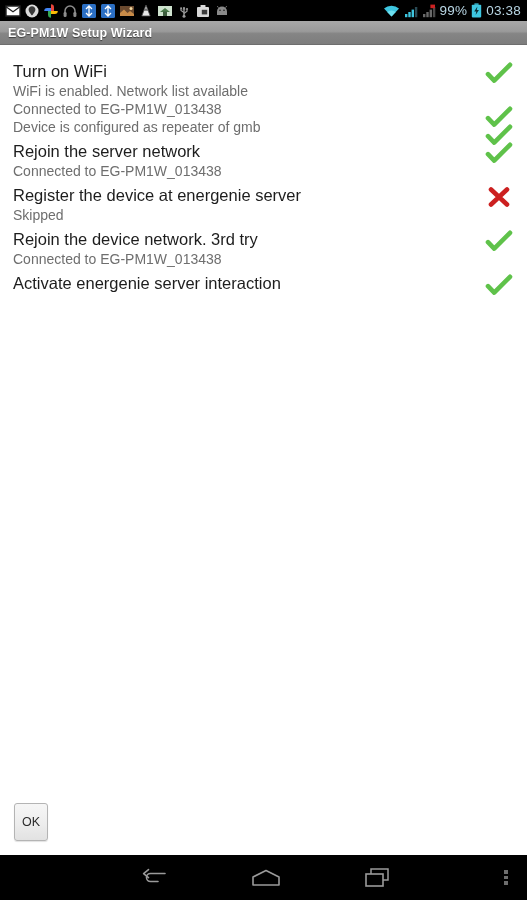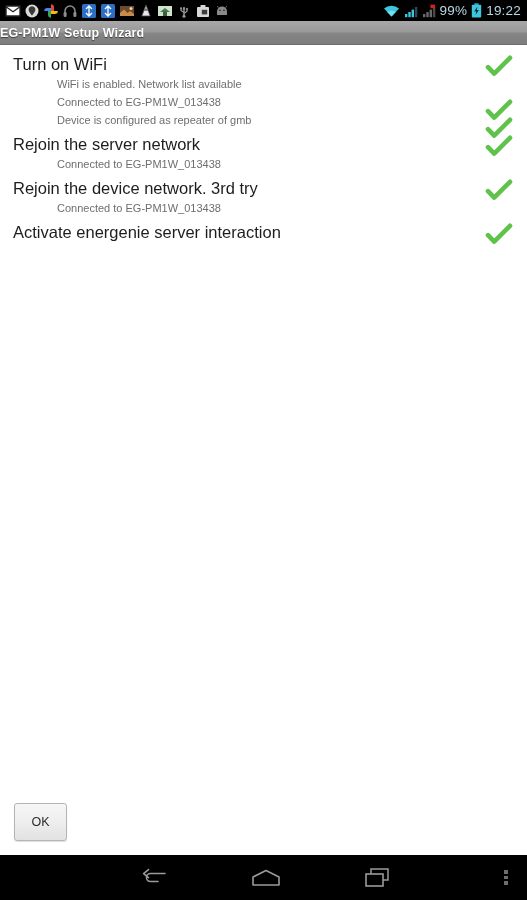--- a/index.html
+++ b/index.html
@@ -27,45 +27,45 @@
   .sb-text { color:#b9d6e4; font-size:13.5px; line-height:21px; }
 
   
   .titlebar {
     position:absolute; left:0; top:21px; width:527px; height:24px;
     background:linear-gradient(to bottom,#a8a8a8 0%,#9a9a9a 45%,#858585 55%,#7d7d7d 100%);
     border-bottom:1px solid #6e6e6e;
     display:flex; align-items:center;
   }
   .titlebar .t {
-    color:#ffffff; font-size:12.5px; font-weight:bold; 
+    color:#ffffff; font-size:12.5px; font-weight:bold; padding-left:8px;
     text-shadow:0 1px 1px rgba(0,0,0,.55); letter-spacing:.1px;
   }
 
   
-  .content { position:absolute; left:0; top:50px; width:527px; height:810px; background:#fff; }
+  .content { position:absolute; left:0; top:57px; width:527px; height:810px; background:#fff; }
   .row { position:relative; padding:0 56px 0 13px; }
   .row-title {
     font-size:16.5px; color:#1d1d1d; line-height:23px;
     white-space:nowrap; padding-top:3px;
   }
   .row-sub {
-    font-size:11px; color:#6e6e6e; line-height:16px;
-    white-space:nowrap; padding-bottom:2px;margin-left:44px;
+    font-size:14px; color:#6e6e6e; line-height:16px;
+    white-space:nowrap; padding-bottom:2px;
   }
   .row-status {
     position:absolute; right:14px; top:4px;
     width:28px; height:24px;
   }
   .row-status svg { display:block; width:28px; height:24px; }
 
   
   .okbtn {
     position:absolute; left:14px; top:803px;
-    width:53px; height:38px;
+    width:34px; height:38px;
     background:linear-gradient(to bottom,#f6f6f6 0%,#eeeeee 50%,#e2e2e2 100%);
     border:1px solid #b4b4b4; border-radius:3px;
     box-shadow:0 1px 1px rgba(0,0,0,.12);
     display:flex; align-items:center; justify-content:center;
     font-size:12.5px; color:#2b2b2b; cursor:pointer;
   }
 
   
   .navbar {
     position:absolute; left:0; top:855px; width:527px; height:45px;
@@ -164,21 +164,21 @@
         <rect x="7.6" y="5.6" width="2.4" height="7.6" fill="#6a6a6a"></rect>
         <rect x="10.9" y="3" width="2.4" height="10.2" fill="#4a4a4a"></rect>
         <path d="M8.4.6h4.6v3.6H8.4z" fill="#cc2222"></path>
       </svg>
       <span class="sb-text">99%</span>
       <svg width="11" height="15" viewBox="0 0 11 15">
         <rect x="3.4" y=".4" width="4.2" height="1.4" fill="#3ec6e0"></rect>
         <rect x=".8" y="1.8" width="9.4" height="12.6" rx=".8" fill="#3ec6e0"></rect>
         <path d="M6.4 3.4L3.2 8.4h2.1l-.7 3.6 3.3-5.1H5.8z" fill="#0c2b33"></path>
       </svg>
-      <span class="sb-text">19:22</span>
+      <span class="sb-text">03:38</span>
     </div>
   </div>
 
   <div class="titlebar">
     <span class="t">EG-PM1W Setup Wizard</span>
   </div>
 
   <div class="content" id="step-list">
       <div class="row">
         <div class="row-title">Turn on WiFi</div>
@@ -204,20 +204,29 @@
             <path d="M3 13.2l6.2 6.4L25 3.8" fill="none" stroke="#5fc24a" stroke-width="4.6" stroke-linecap="round" stroke-linejoin="round"></path>
           </svg>
         </div>
       </div>
       <div class="row">
         <div class="row-title">Rejoin the server network</div>
         <div class="row-sub">Connected to EG-PM1W_013438</div>
         <div class="row-status">
           <svg viewBox="0 0 28 24">
             <path d="M3 13.2l6.2 6.4L25 3.8" fill="none" stroke="#5fc24a" stroke-width="4.6" stroke-linecap="round" stroke-linejoin="round"></path>
+          </svg>
+        </div>
+      </div>
+      <div class="row">
+        <div class="row-title">Register the device at energenie server</div>
+        <div class="row-sub">Skipped</div>
+        <div class="row-status">
+          <svg viewBox="0 0 28 24">
+            <path d="M6 4.5l16 15M22 4.5l-16 15" fill="none" stroke="#cc2020" stroke-width="4.6" stroke-linecap="round"></path>
           </svg>
         </div>
       </div>
       <div class="row">
         <div class="row-title">Rejoin the device network. 3rd try</div>
         <div class="row-sub">Connected to EG-PM1W_013438</div>
         <div class="row-status">
           <svg viewBox="0 0 28 24">
             <path d="M3 13.2l6.2 6.4L25 3.8" fill="none" stroke="#5fc24a" stroke-width="4.6" stroke-linecap="round" stroke-linejoin="round"></path>
           </svg>

